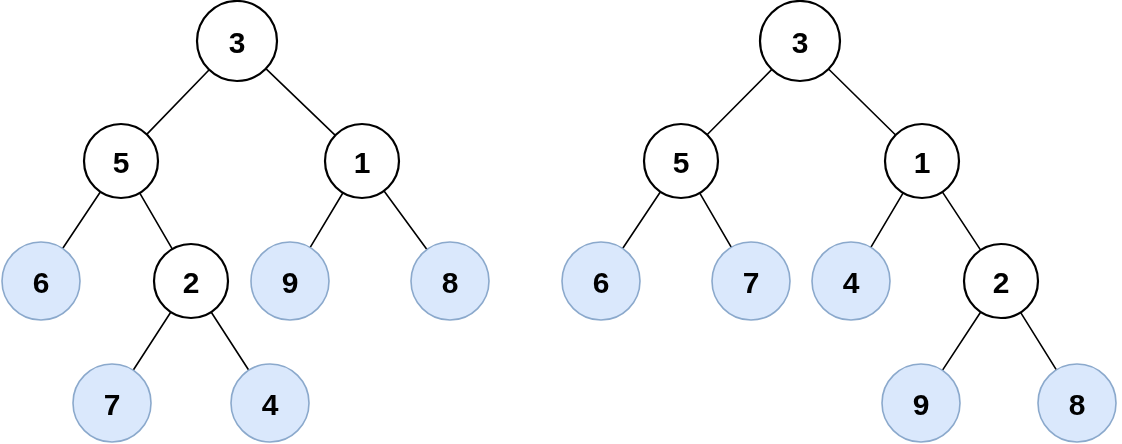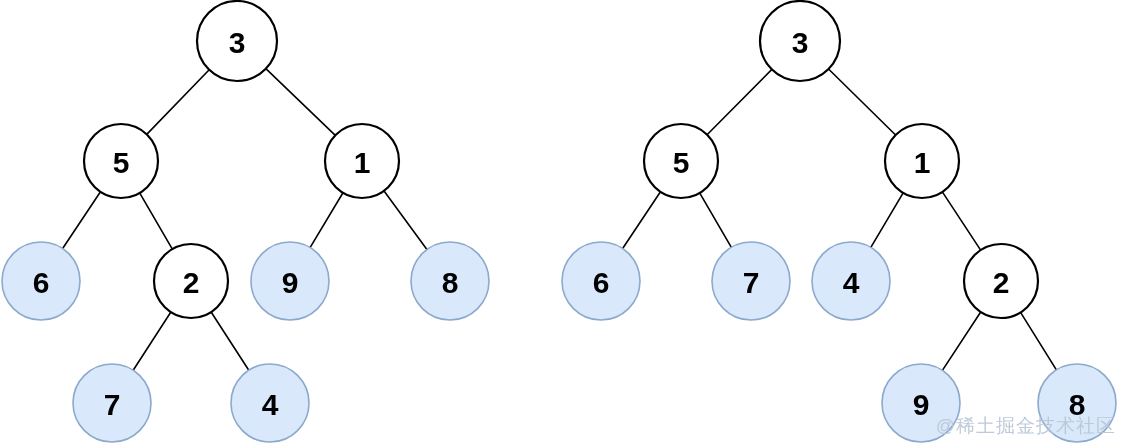--- a/index.html
+++ b/index.html
@@ -165,14 +165,13 @@
             <circle cx="921" cy="403" r="39" class="node-circle-leaf"></circle>
             <text x="921" y="404" class="node-label">9</text>
           </g>
           <g>
             <circle cx="1077" cy="403" r="39" class="node-circle-leaf"></circle>
             <text x="1077" y="404" class="node-label">8</text>
           </g>
         </g>
       </g>
   </svg>
-  <div class="watermark">@稀土掘金技术社区</div>
 </div>
 
 </body></html>

